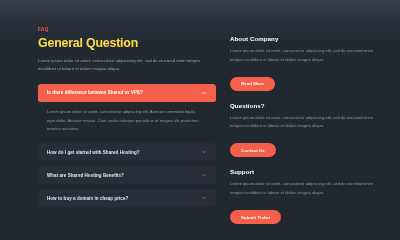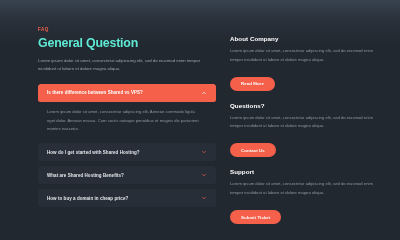--- a/index.html
+++ b/index.html
@@ -44,21 +44,21 @@
     font-size:4.6px;
     font-weight:bold;
     letter-spacing:0.5px;
     text-transform:uppercase;
     margin-bottom:4px;
   }
 
   .page-title {
     font-size:12.4px;
     font-weight:bold;
-    color:#5eead4;
+    color:#fde047;
     letter-spacing:-0.2px;
     margin-bottom:7px;
   }
 
   .intro {
     font-size:4.3px;
     line-height:1.95;
     color:#9aa3ad;
     margin-bottom:10px;
     max-width:168px;

